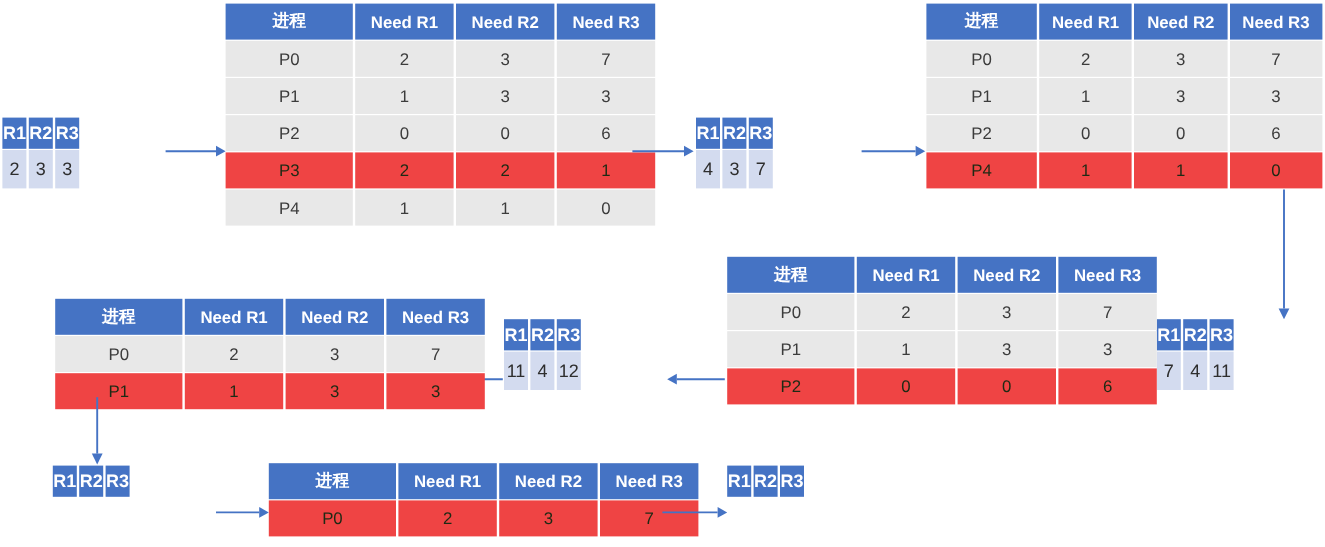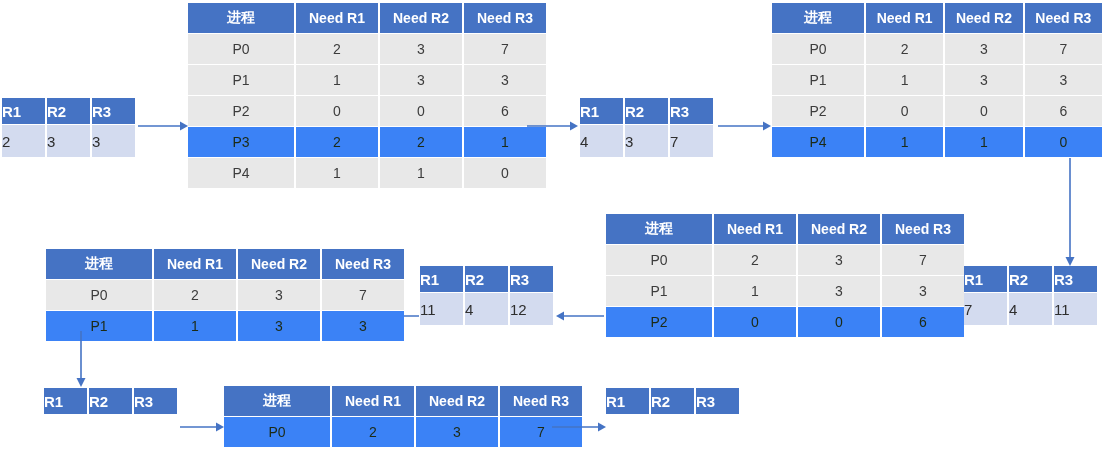--- a/index.html
+++ b/index.html
@@ -38,40 +38,40 @@
     color: #ffffff;
     font-size: 14px;
     font-weight: bold;
   }
   .ntable td {
     background: #e8e8e8;
     color: #3c3c3c;
     font-size: 14px;
   }
   .ntable tr.hl td {
-    background: #3b82f6;
+    background: #ef4444;
     color: #1d2a14;
   }
   .ntable .c-proc { width: 106px; }
   .ntable .c-need { width: 82px; }
 
   
   .rbox {
     position: absolute;
     border-collapse: separate;
     border-spacing: 2px 1px;
     table-layout: fixed;
   }
   .rbox th, .rbox td {
     padding: 0;
     margin: 0;
-    text-align: left;
+    text-align: center;
     vertical-align: middle;
     white-space: nowrap;
-    width: 43px;
+    width: 20px;
   }
   .rbox th {
     background: #4573c4;
     color: #ffffff;
     font-size: 15px;
     font-weight: bold;
     height: 26px;
   }
   .rbox td {
     background: #d3dbef;

